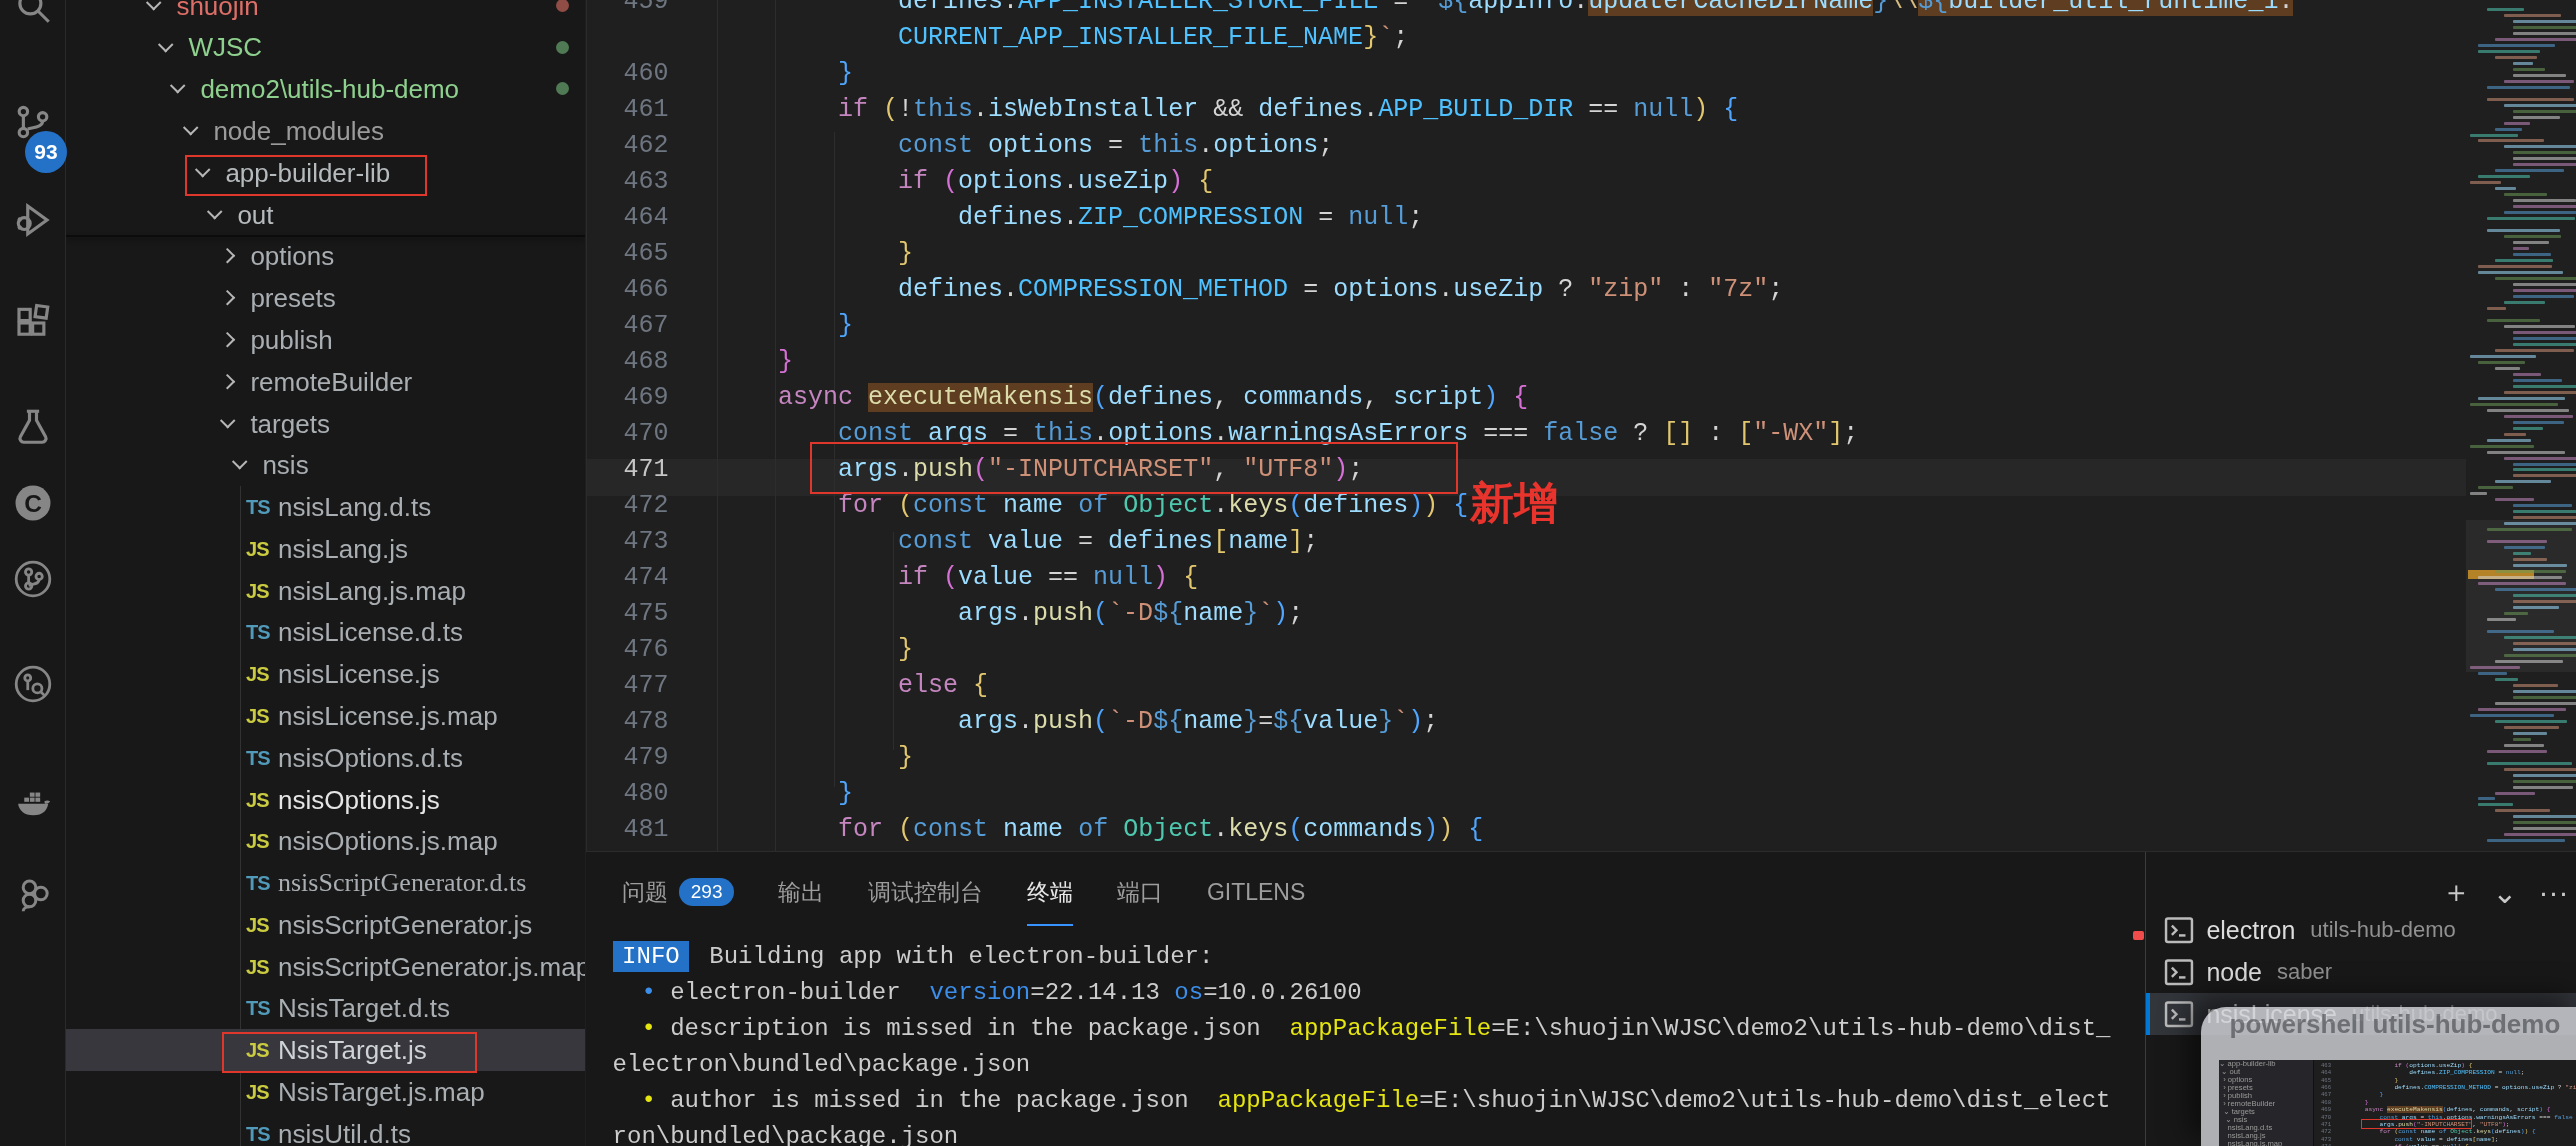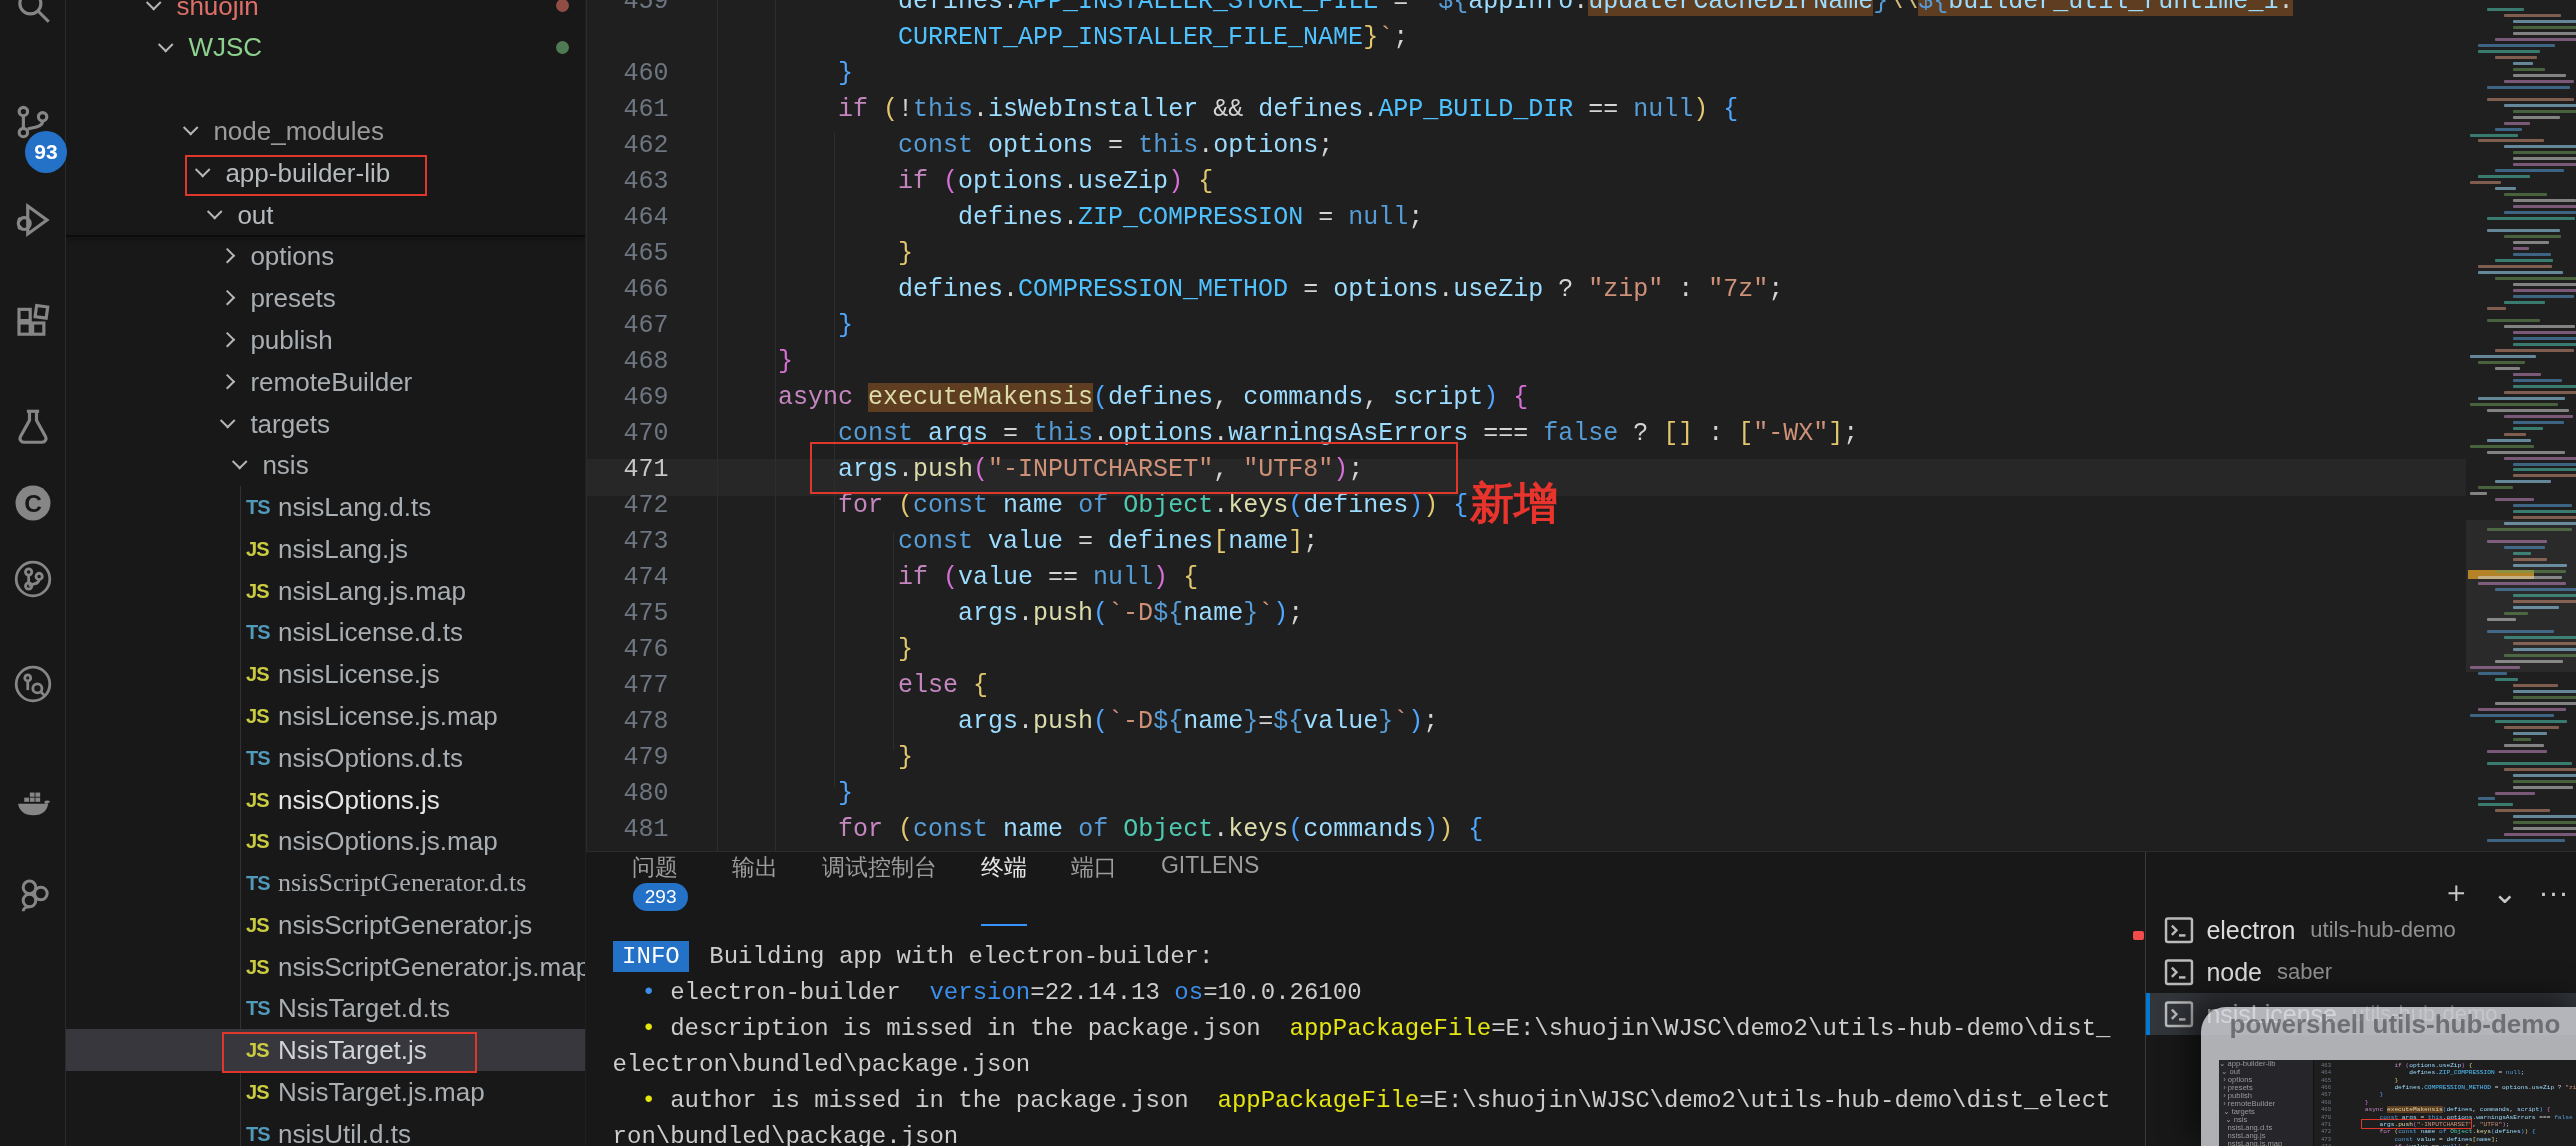--- a/index.html
+++ b/index.html
@@ -46,21 +46,21 @@
   #annot { position:absolute; left:883px; top:474px; font-size:44px; font-weight:bold; color:#e8342c; z-index:6;
     font-family:"Liberation Sans", sans-serif; }
   
   #minimap { position:absolute; left:2466px; top:0; width:110px; height:851px; background:#1f1f1f; overflow:hidden; }
   .mm-line { position:absolute; height:2.8px; border-radius:0.9px; }
   #mm-slider { position:absolute; left:0; top:520px; width:110px; height:152px; background:rgba(255,255,255,.05); }
   #mm-find { position:absolute; left:1.9px; top:570px; width:66px; height:8.5px; background:#b58327; }
   
   #panel { position:absolute; left:586px; top:851px; width:1990px; height:296px; background:#181818; border-top:0.9px solid #2b2b2b; }
   #panel-tabs { position:absolute; left:36px; top:0; height:80px; display:flex; align-items:center; }
-  .ptab { margin-right:44px; font-size:23px; color:#9d9d9d; display:flex; align-items:center; height:80px; position:relative; white-space:nowrap;flex-direction:column; }
+  .ptab { margin-right:44px; font-size:23px; color:#9d9d9d; display:flex; align-items:center; height:80px; position:relative; white-space:nowrap; }
   .ptab.active { color:#e7e7e7; }
   .ptab.active::after { content:""; position:absolute; left:0; right:0; bottom:5.7px; height:2.8px; background:#3794ff; }
   .ptab-badge { margin-left:11.4px; background:#2472c8; color:#fff; font-size:19px; border-radius:17px; padding:2.8px 11.4px; }
   #panel-actions { position:absolute; right:7.6px; top:0; height:80px; display:flex; align-items:center; color:#c8c8c8; }
   #panel-actions span { margin-left:21px; font-size:30px; }
   #term-out { position:absolute; left:26.6px; top:91px; width:1519px; }
   .tline { height:36px; line-height:36px; white-space:pre; font:24px "Liberation Mono", monospace; color:#cccccc; }
   .tt-w{color:#cccccc} .tt-bb{color:#3b8eea} .tt-yb{color:#e5e510}
   .tt-badge { background:#2472c8; color:#fff; padding:1.9px 9.5px; margin-right:5.7px; }
   
@@ -173,20 +173,21 @@
           <path d="M10 17.6 c-2 0 -3.6 1 -3.6 2.6"></path>
         </svg>
       </div>
     </div>
 
   <div id="explorer">
     <div class="tree-guide"></div>
     <div class="sticky-divider"></div>
   <div class="trow" style="top: -15px;"><span style="display: inline-block; width: 82px; flex: 0 0 auto;"></span><span class="chev open"></span><span style="width: 17px; flex: 0 0 auto; display: inline-block;"></span><span style="color: rgb(221, 111, 104);">shuojin</span><span class="gitdot" style="background: rgb(143, 77, 70); top: 14.2px;"></span></div>
       <div class="trow" style="top: 26.6px;"><span style="display: inline-block; width: 94px; flex: 0 0 auto;"></span><span class="chev open"></span><span style="width: 17px; flex: 0 0 auto; display: inline-block;"></span><span style="color: rgb(142, 208, 142);">WJSC</span><span class="gitdot" style="background: rgb(79, 122, 84); top: 14.2px;"></span></div>
+      <div class="trow" style="top: 68px;"><span style="display: inline-block; width: 106px; flex: 0 0 auto;"></span><span class="chev open"></span><span style="width: 17px; flex: 0 0 auto; display: inline-block;"></span><span style="color: rgb(142, 208, 142);">demo2\utils-hub-demo</span><span class="gitdot" style="background: rgb(79, 122, 84); top: 14.2px;"></span></div>
       <div class="trow" style="top: 110px;"><span style="display: inline-block; width: 119px; flex: 0 0 auto;"></span><span class="chev open"></span><span style="width: 17px; flex: 0 0 auto; display: inline-block;"></span><span style="color: rgb(155, 155, 155);">node_modules</span></div>
       <div class="trow" style="top: 152px;"><span style="display: inline-block; width: 131px; flex: 0 0 auto;"></span><span class="chev open"></span><span style="width: 17px; flex: 0 0 auto; display: inline-block;"></span><span style="color: rgb(181, 186, 189);">app-builder-lib</span></div>
       <div class="redbox" style="left: 119px; top: 155px; width: 242px; height: 41px;"></div>
       <div class="trow" style="top: 194px;"><span style="display: inline-block; width: 143px; flex: 0 0 auto;"></span><span class="chev open"></span><span style="width: 17px; flex: 0 0 auto; display: inline-block;"></span><span style="color: rgb(181, 186, 189);">out</span></div>
       <div class="trow" style="top: 235px;"><span style="display: inline-block; width: 156px; flex: 0 0 auto;"></span><span class="chev closed"></span><span style="width: 17px; flex: 0 0 auto; display: inline-block;"></span><span style="color: rgb(169, 174, 178);">options</span></div>
       <div class="trow" style="top: 319px;"><span style="display: inline-block; width: 156px; flex: 0 0 auto;"></span><span class="chev closed"></span><span style="width: 17px; flex: 0 0 auto; display: inline-block;"></span><span style="color: rgb(169, 174, 178);">publish</span></div>
       <div class="trow" style="top: 277px;"><span style="display: inline-block; width: 156px; flex: 0 0 auto;"></span><span class="chev closed"></span><span style="width: 17px; flex: 0 0 auto; display: inline-block;"></span><span style="color: rgb(169, 174, 178);">presets</span></div>
       <div class="trow" style="top: 361px;"><span style="display: inline-block; width: 156px; flex: 0 0 auto;"></span><span class="chev closed"></span><span style="width: 17px; flex: 0 0 auto; display: inline-block;"></span><span style="color: rgb(169, 174, 178);">remoteBuilder</span></div>
       <div class="trow" style="top: 403px;"><span style="display: inline-block; width: 156px; flex: 0 0 auto;"></span><span class="chev open"></span><span style="width: 17px; flex: 0 0 auto; display: inline-block;"></span><span style="color: rgb(169, 174, 178);">targets</span></div>
       <div class="trow" style="top: 444px;"><span style="display: inline-block; width: 168px; flex: 0 0 auto;"></span><span class="chev open"></span><span style="width: 17px; flex: 0 0 auto; display: inline-block;"></span><span style="color: rgb(169, 174, 178);">nsis</span></div>

